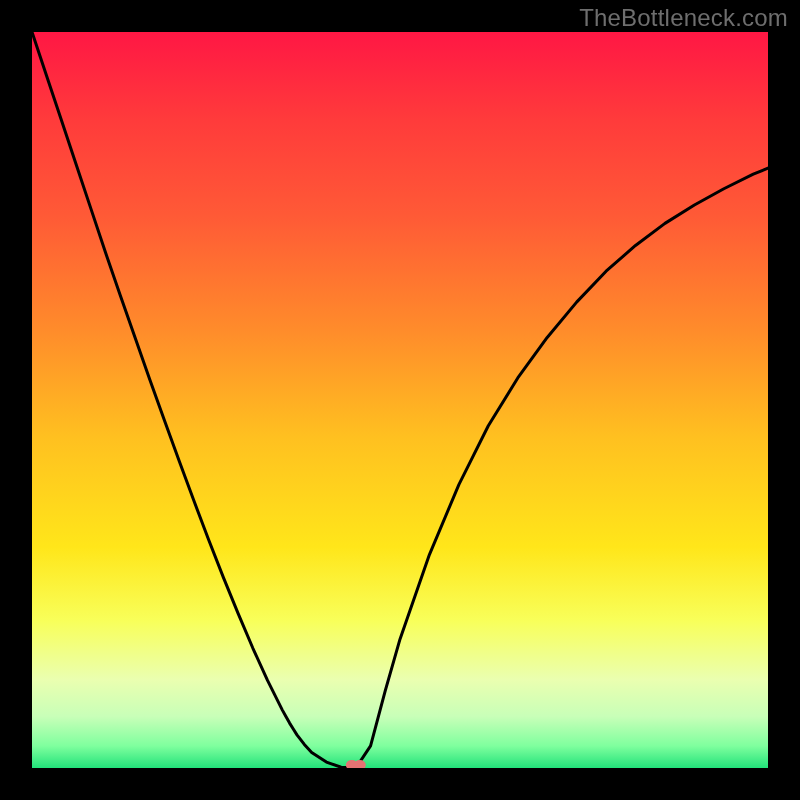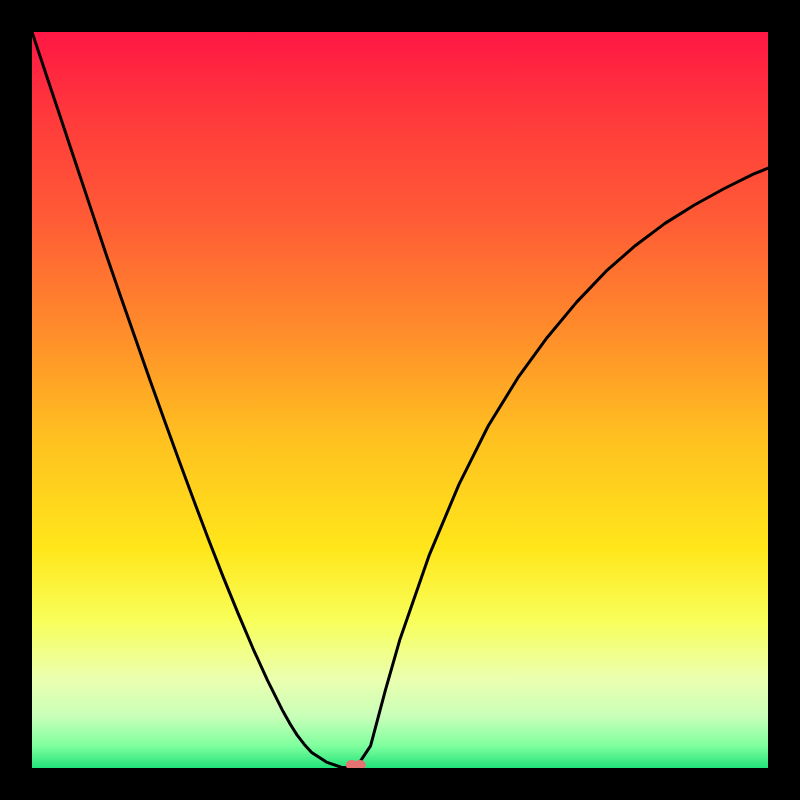--- a/index.html
+++ b/index.html
@@ -37,20 +37,21 @@
   svg {
     display: block;
     width: 736px;
     height: 736px;
   }
 </style>
 </head>
 <body>
 
 <div class="frame">
+  <div class="watermark">TheBottleneck.com</div>
 
   <div class="plot-wrap">
     <svg viewBox="0 0 736 736">
       <defs>
         <linearGradient id="bg-grad" x1="0" y1="0" x2="0" y2="1">
             <stop offset="0%" stop-color="#ff1744"></stop>
             <stop offset="12%" stop-color="#ff3b3b"></stop>
             <stop offset="25%" stop-color="#ff5a36"></stop>
             <stop offset="40%" stop-color="#ff8a2b"></stop>
             <stop offset="55.00000000000001%" stop-color="#ffc020"></stop>

